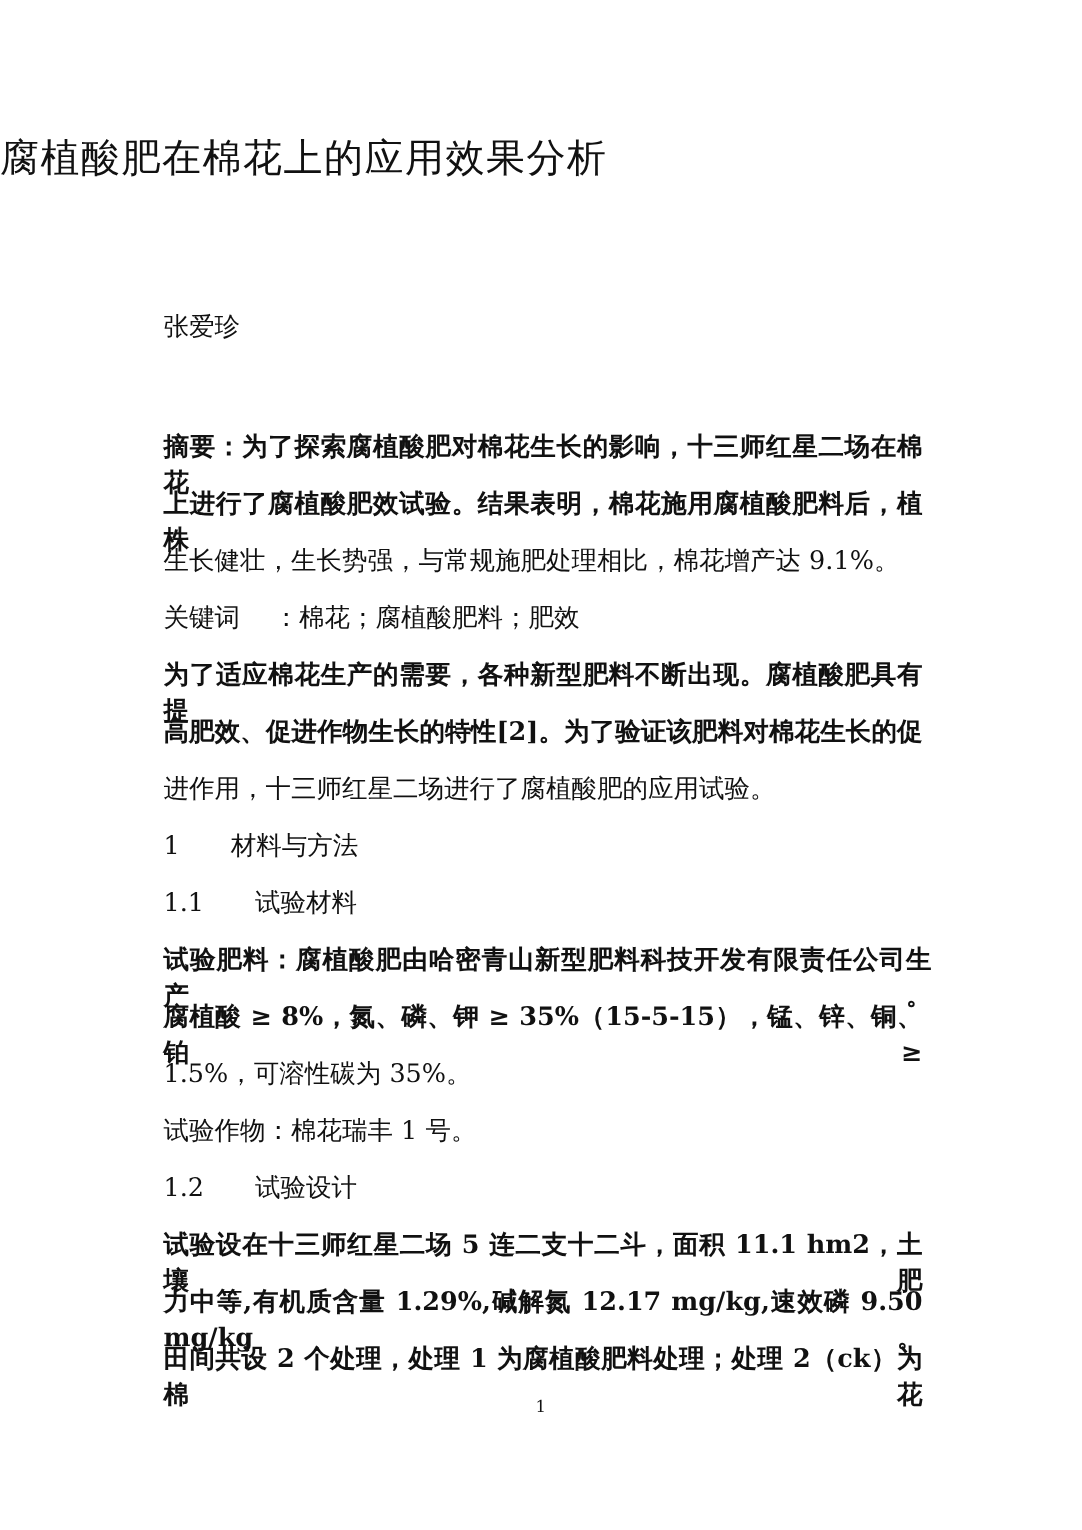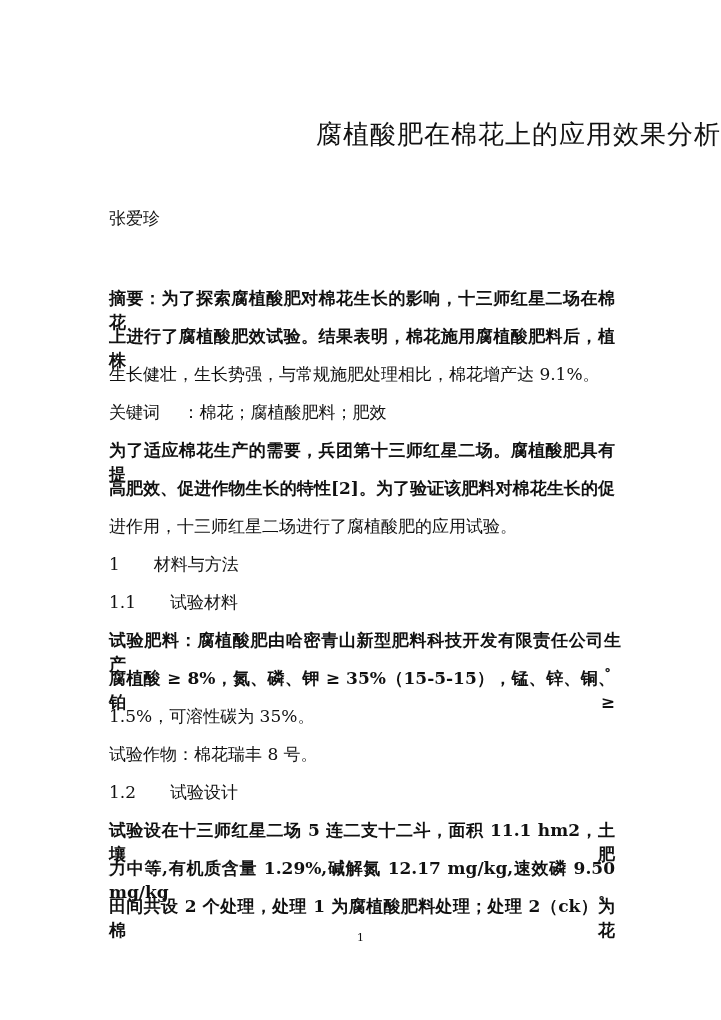--- a/index.html
+++ b/index.html
@@ -1,50 +1,50 @@
 <!DOCTYPE html>
 <html><head>
 <meta charset="utf-8">
 <style>
   html, body { margin: 0; padding: 0; background: #ffffff; }
   body { width: 721px; height: 1020px; position: relative; overflow: hidden;
          font-family: "DejaVu Serif", "Liberation Serif", serif; color: #111; }
   .page { position: absolute; left: 0; top: 0; width: 721px; height: 1020px; background: #fff; }
-  .title { position: absolute; left: 0; width: 721px; top: 84px; text-align: right;
-           font-size: 26px; letter-spacing: 1px; line-height: 44px; margin-top: 28px; }
+  .title { position: absolute; left: 0; width: 721px; top: 84px; text-align: left;
+           font-size: 26px; letter-spacing: 1px; line-height: 44px; }
   .line { position: absolute; left: 109px; font-size: 17px; line-height: 24px; white-space: pre; }
   .just { width: 506px; text-align: justify; text-align-last: justify; white-space: normal; font-weight: bold; }
   .pagenum { position: absolute; left: 0; width: 721px; text-align: center; top: 931px;
              font-size: 11px; }
 </style>
 </head>
 <body>
 
 <div class="page">
   <div class="title">腐植酸肥在棉花上的应用效果分析</div>
 
   <div class="line" style="top:206px">张爱珍</div>
 
   <div class="line just" style="top:286px">摘要：为了探索腐植酸肥对棉花生长的影响，十三师红星二场在棉花</div>
   <div class="line just" style="top:324px">上进行了腐植酸肥效试验。结果表明，棉花施用腐植酸肥料后，植株</div>
   <div class="line" style="top:362px">生长健壮，生长势强，与常规施肥处理相比，棉花增产达 9.1%。</div>
 
   <div class="line" style="top:400px">关键词　 ：棉花；腐植酸肥料；肥效</div>
 
-  <div class="line just" style="top:438px">为了适应棉花生产的需要，兵团第十三师红星二场。腐植酸肥具有提</div>
+  <div class="line just" style="top:438px">为了适应棉花生产的需要，各种新型肥料不断出现。腐植酸肥具有提</div>
   <div class="line just" style="top:476px">高肥效、促进作物生长的特性[2]。为了验证该肥料对棉花生长的促</div>
   <div class="line" style="top:514px">进作用，十三师红星二场进行了腐植酸肥的应用试验。</div>
 
   <div class="line" style="top:552px">1　　材料与方法</div>
   <div class="line" style="top:590px">1.1　　试验材料</div>
 
   <div class="line just" style="top:628px; width:512px">试验肥料：腐植酸肥由哈密青山新型肥料科技开发有限责任公司生产。</div>
   <div class="line just" style="top:666px">腐植酸 ≥ 8%，氮、磷、钾 ≥ 35%（15-5-15），锰、锌、铜、铂 ≥</div>
   <div class="line" style="top:704px">1.5%，可溶性碳为 35%。</div>
-  <div class="line" style="top:742px">试验作物：棉花瑞丰 8 号。</div>
+  <div class="line" style="top:742px">试验作物：棉花瑞丰 1 号。</div>
 
   <div class="line" style="top:780px">1.2　　试验设计</div>
 
   <div class="line just" style="top:818px">试验设在十三师红星二场 5 连二支十二斗，面积 11.1 hm2，土壤肥</div>
   <div class="line just" style="top:856px">力中等,有机质含量 1.29%,碱解氮 12.17 mg/kg,速效磷 9.50 mg/kg。</div>
   <div class="line just" style="top:894px">田间共设 2 个处理，处理 1 为腐植酸肥料处理；处理 2（ck）为棉花</div>
 
   <div class="pagenum">1</div>
 </div>
 

